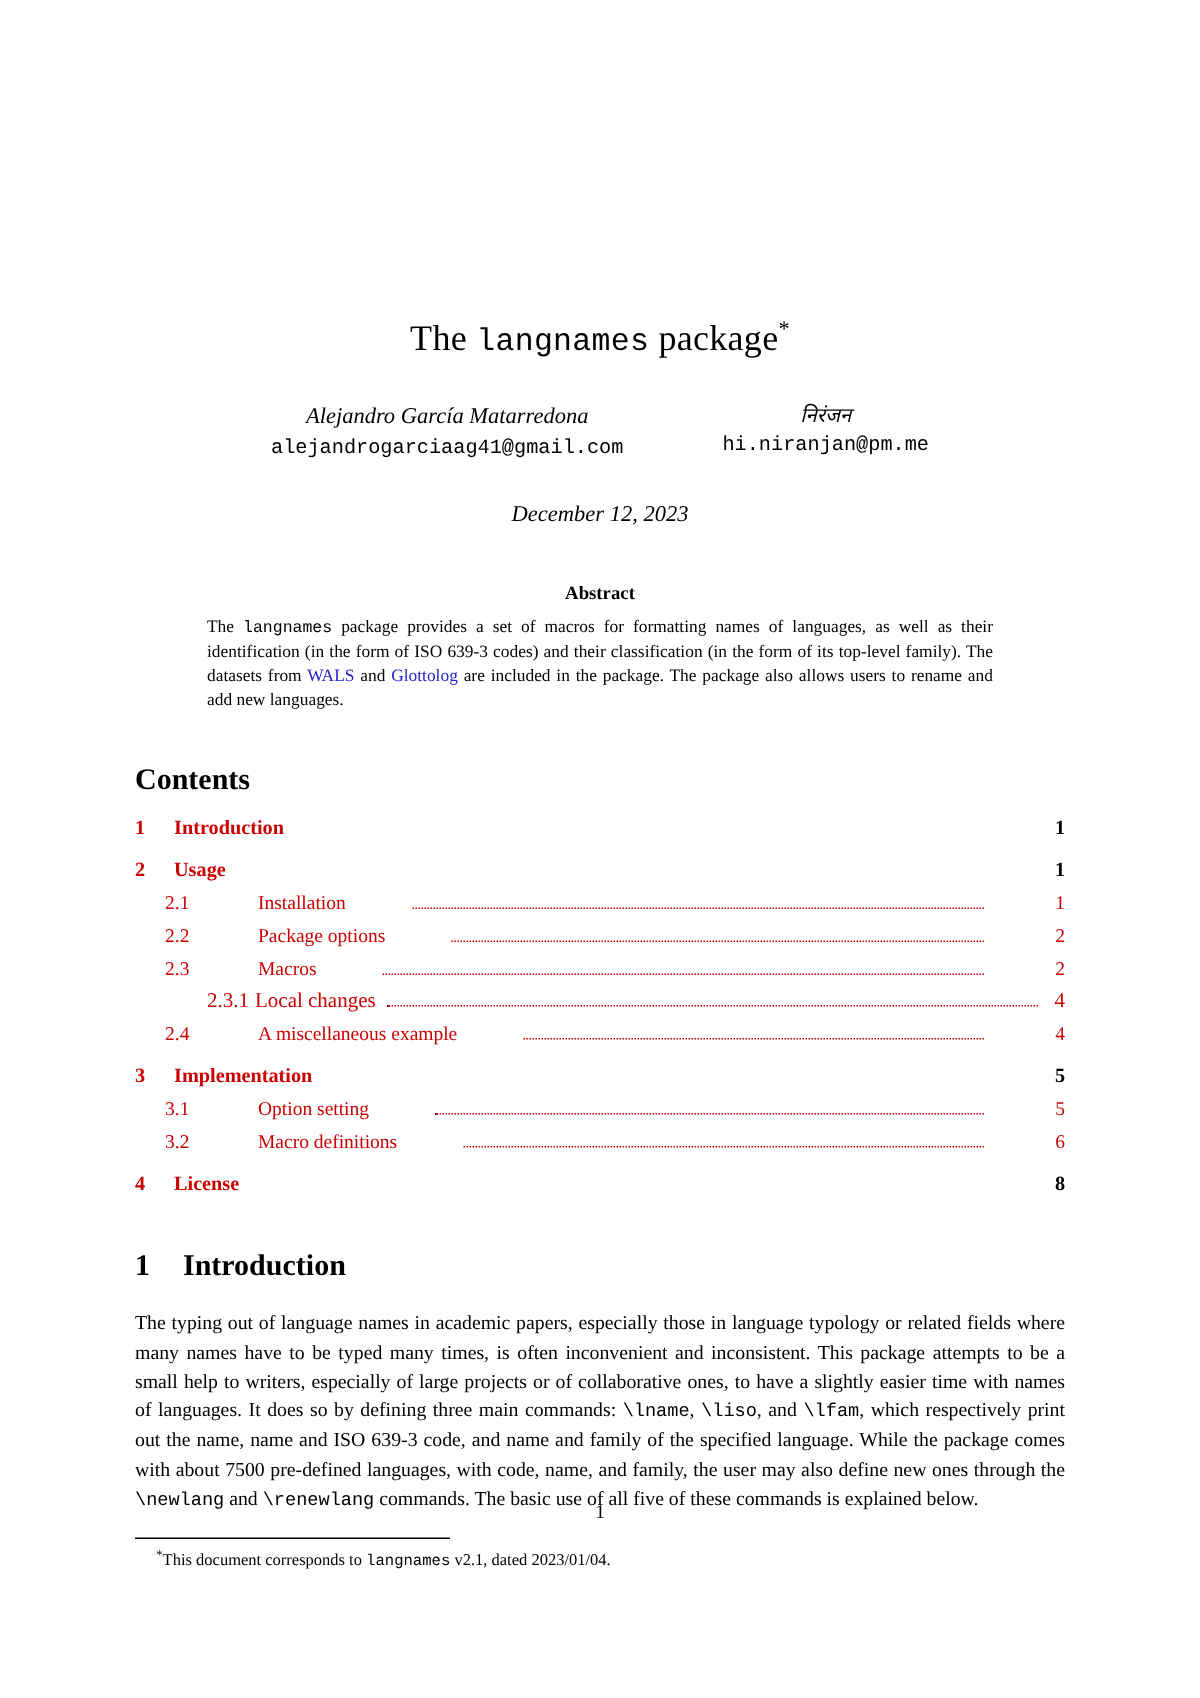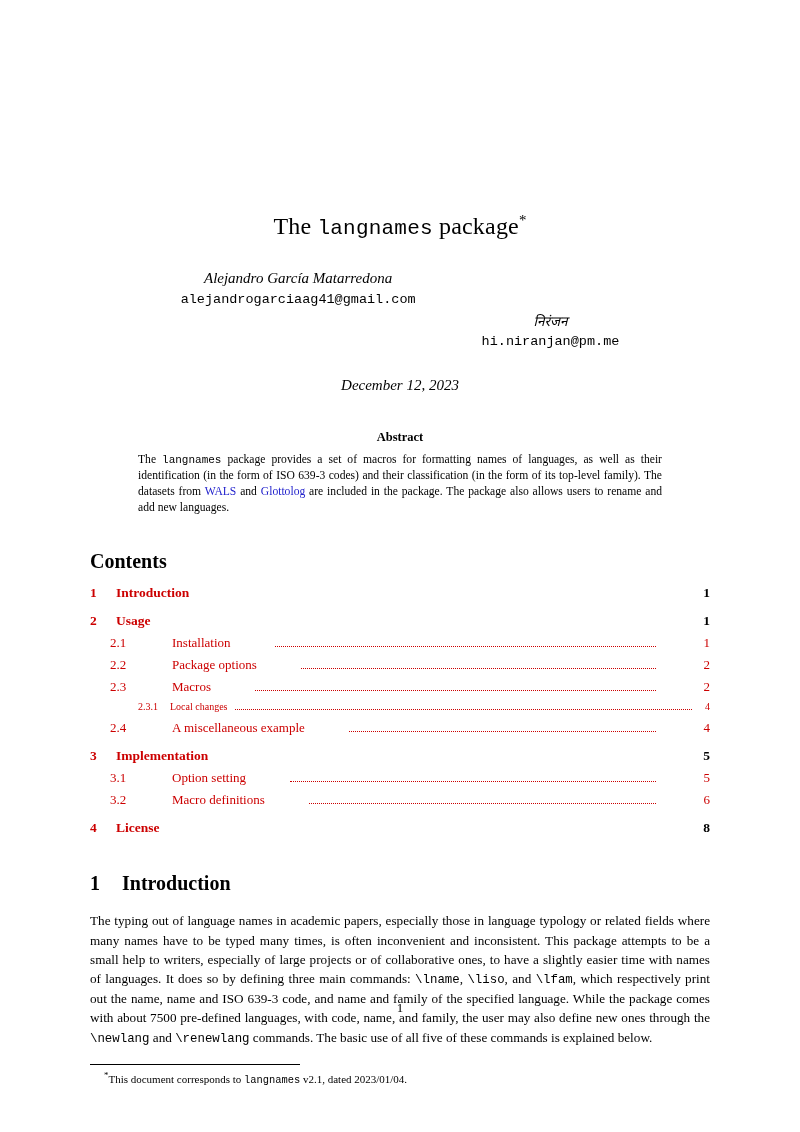--- a/index.html
+++ b/index.html
@@ -42,21 +42,21 @@
     justify-content: center;
     gap: 66px;
     margin-top: 28px;
   }
   .author {
     text-align: center;
     line-height: 1.45;
   }
   .author .name { font-size: 15px; font-style: italic; }
   .author .email { font-size: 13.5px; }
-  .author .name.deva { font-family: "DejaVu Sans", sans-serif; font-size: 13.5px; margin-top: 44px; }
+  .author .name.deva { font-family: "DejaVu Sans", sans-serif; font-size: 13.5px; }
 
   .date {
     text-align: center;
     font-size: 15px;
     margin-top: 26px;
     font-style: italic;
   }
 
   
   .abstract {
@@ -89,21 +89,21 @@
   .toc { font-size: 13.5px; }
   .toc-row {
     display: flex;
     align-items: baseline;
     color: #cc0000;
     margin: 0;
     line-height: 1.0;
   }
   .toc-row.lvl1 { font-weight: bold; margin-top: 13px; }
   .toc-row.lvl2 { margin-top: 7px; padding-left: 20px; font-size: 13px; gap: 36px; }
-  .toc-row.lvl3 { margin-top: 7px; padding-left: 48px; font-size: 10px; }
+  .toc-row.lvl3 { margin-top: 7px; padding-left: 48px; font-size: 14px; }
   .toc-num {
     flex: 0 0 auto;
     min-width: 26px;
   }
   .toc-row.lvl2 .toc-num { min-width: 26px; }
   .toc-row.lvl3 .toc-num { min-width: 32px; }
   .toc-label { flex: 0 0 auto; white-space: nowrap; }
   .toc-dots {
     flex: 1 1 auto;
     border-bottom: 1.3px dotted #cc0000;

